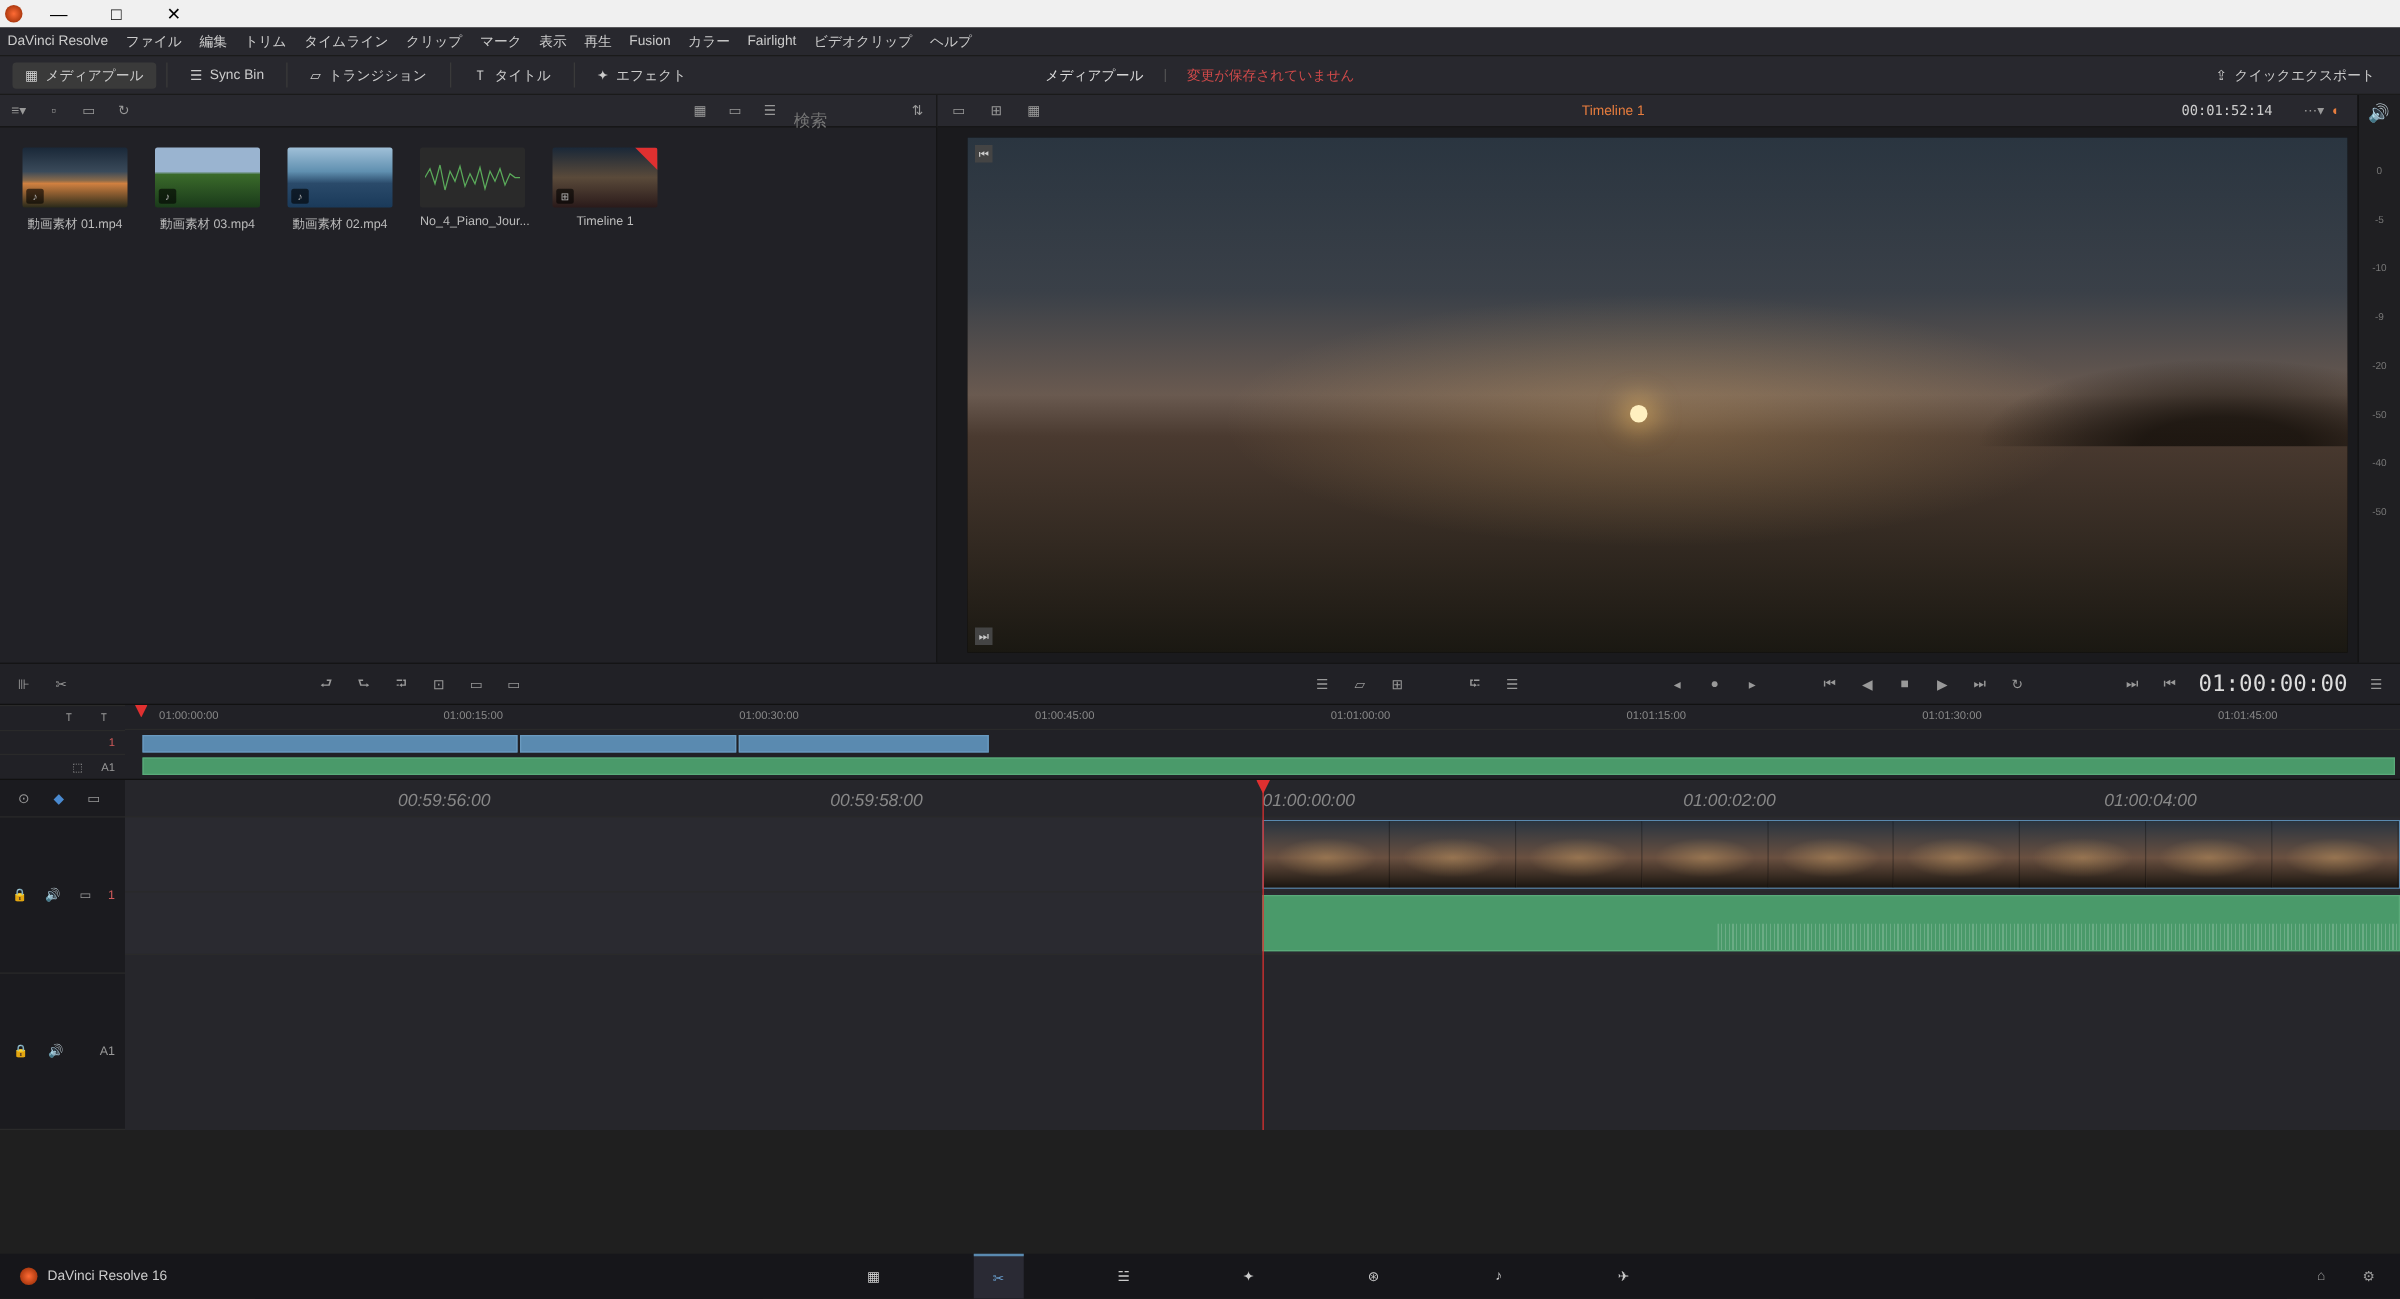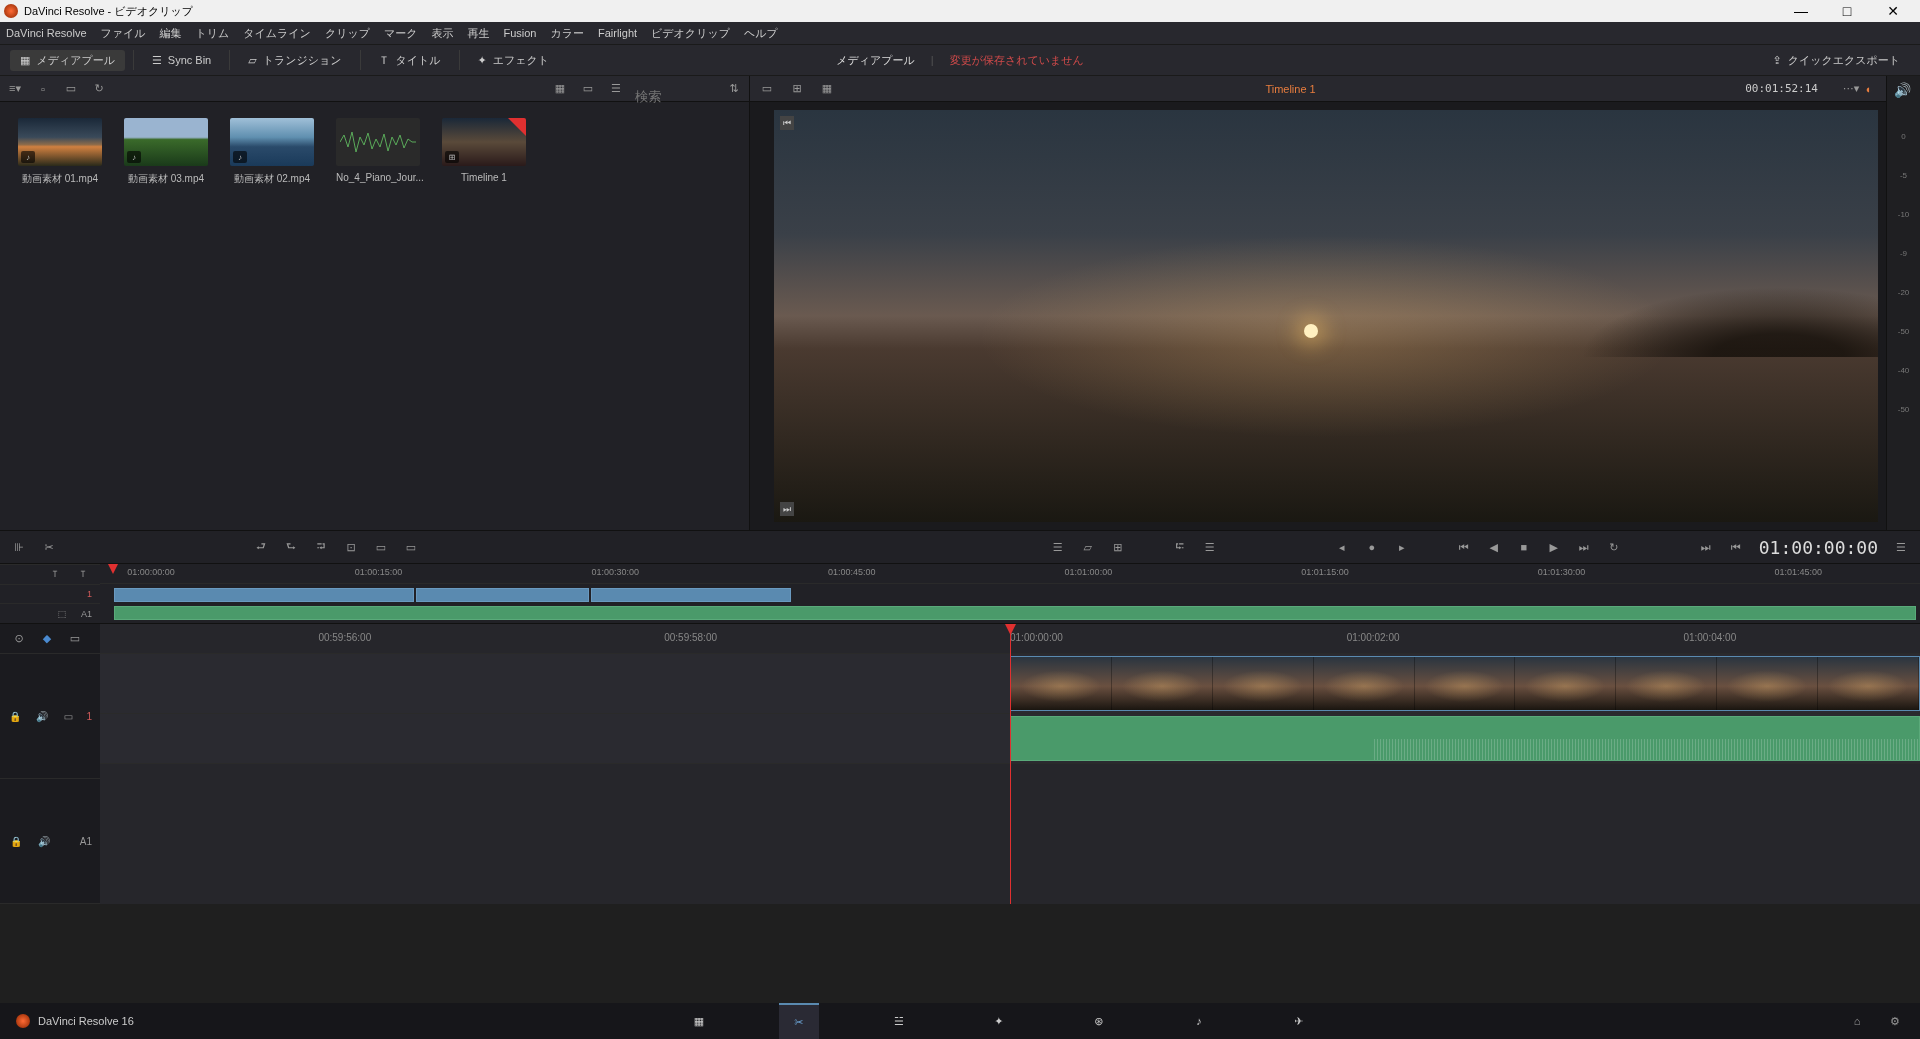--- a/index.html
+++ b/index.html
@@ -75,21 +75,21 @@
 .mini-a { position: absolute; top: 42px; left: 14px; right: 4px; height: 14px; background: #4a9a6a; border: 1px solid #5aaa7a; }
 
 
 .main-tl { background: #212126; display: flex; height: 280px; }
 .tl-left { width: 100px; background: #1b1b1f; display: flex; flex-direction: column; }
 .tl-head-left { height: 30px; display: flex; align-items: center; gap: 10px; padding: 0 10px; border-bottom: 1px solid #2a2a2a; }
 .tl-track-head { flex: 1; display: flex; align-items: center; padding: 0 8px; gap: 10px; border-bottom: 1px solid #2a2a2a; font-size: 10px; color: #999; }
 .tl-track-head.h50 { height: 50px; }
 .tl-body { flex: 1; position: relative; background: #26262b; }
 .tl-ruler { height: 30px; background: #26262b; border-bottom: 1px solid #2a2a2a; position: relative; }
-.tl-ruler .rt { position: absolute; top: 8px; font-size: 10px; color: #888; }
+.tl-ruler .rt { position: absolute; top: 8px; font-size: 14px; color: #888; font-style: italic; }
 .tl-playhead { position: absolute; top: 0; bottom: 0; width: 1px; background: #e03030; }
 .tl-playhead::before { content: ""; position: absolute; top: 0; left: -5px; width: 11px; height: 11px; background: #e03030; clip-path: polygon(0 0,100% 0,50% 100%); }
 .tl-vtrack { height: 60px; border-bottom: 1px solid #2a2a2a; position: relative; background: #2a2a30; }
 .tl-vclip { position: absolute; top: 2px; bottom: 2px; background: linear-gradient(to bottom,#2a3540,#4a3a30); border: 1px solid #5a8ab0; display: flex; }
 .tl-vclip .fr { flex: 1; border-right: 1px solid rgba(0,0,0,.3); background: radial-gradient(ellipse 40% 30% at 50% 55%,rgba(255,200,120,.3),transparent), linear-gradient(to bottom,#2a3540 0%,#6a5040 55%,#1a1510 100%); }
 .tl-atrack { height: 50px; border-bottom: 1px solid #2a2a2a; position: relative; background: #2a2a30; }
 .tl-aclip { position: absolute; top: 2px; bottom: 2px; background: #4a9a6a; border: 1px solid #5aaa7a; }
 .tl-aclip .wave { position: absolute; left: 40%; right: 0; top: 50%; height: 50%; background: repeating-linear-gradient(90deg,rgba(255,255,255,.3) 0 1px,transparent 1px 3px); opacity: .6; }
 
 
@@ -101,21 +101,20 @@
 .pagetabs .ptab.active { background: #2a2a34; border-top: 2px solid #5a8ab0; }
 .pagetabs .pright { display: flex; gap: 20px; padding-right: 16px; }
 
 svg { display: block; }
 </style>
 </head>
 <body>
 
 <div class="titlebar">
   <div class="logo"></div>
-  <div class="title">DaVinci Resolve - ビデオクリップ</div>
   <div class="winbtn">—</div>
   <div class="winbtn">□</div>
   <div class="winbtn">✕</div>
 </div>
 
 <div class="menubar">
   <span>DaVinci Resolve</span>
   <span>ファイル</span>
   <span>編集</span>
   <span>トリム</span>

